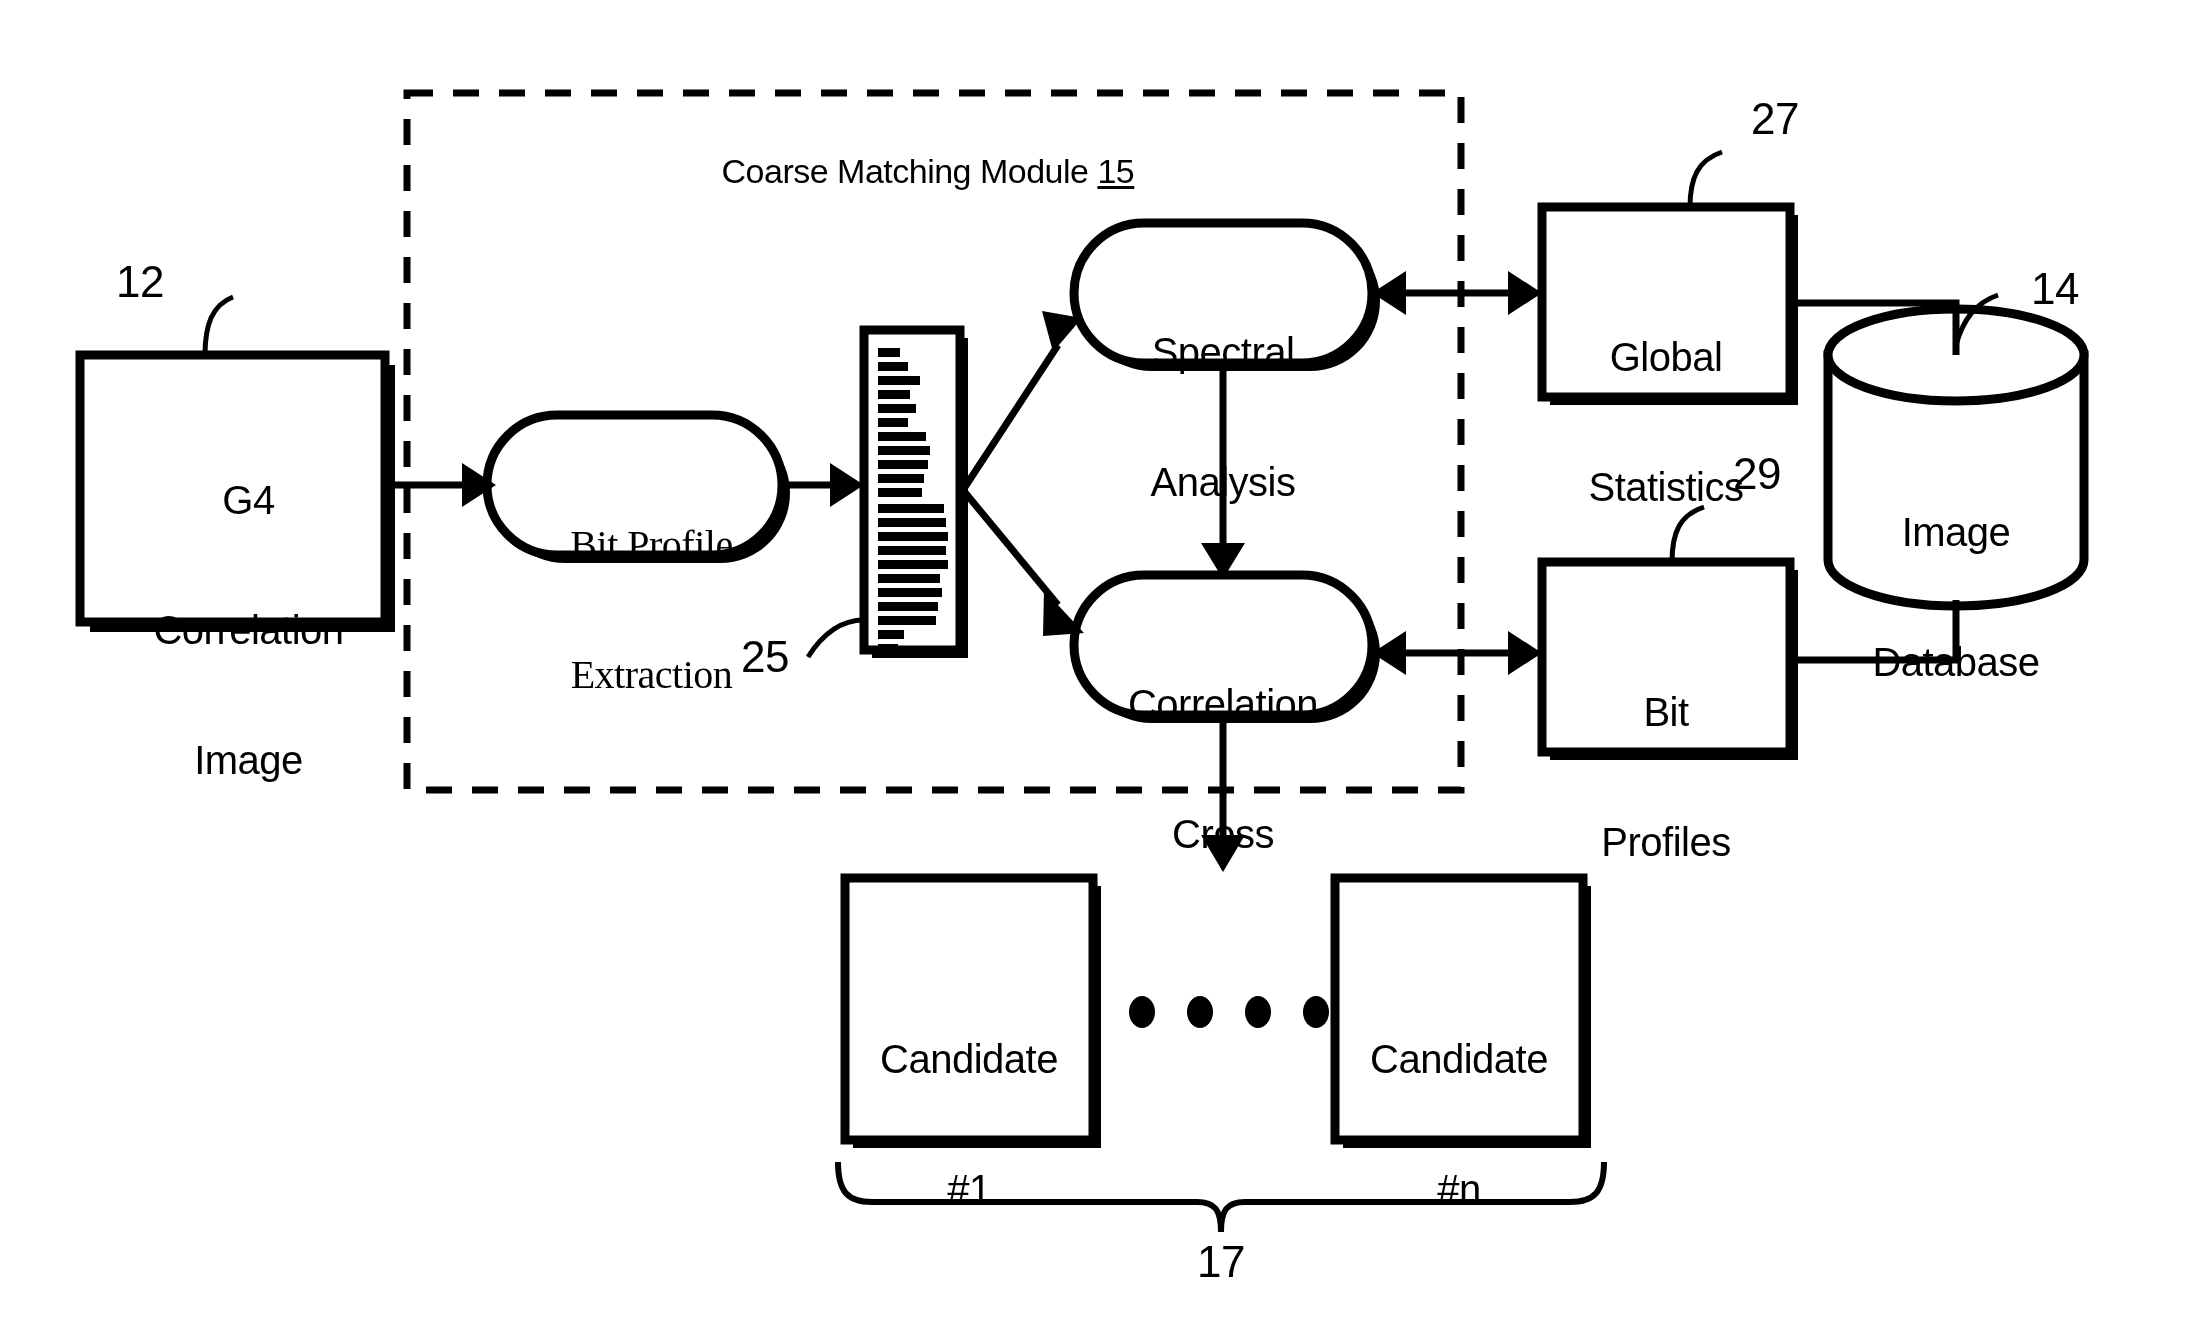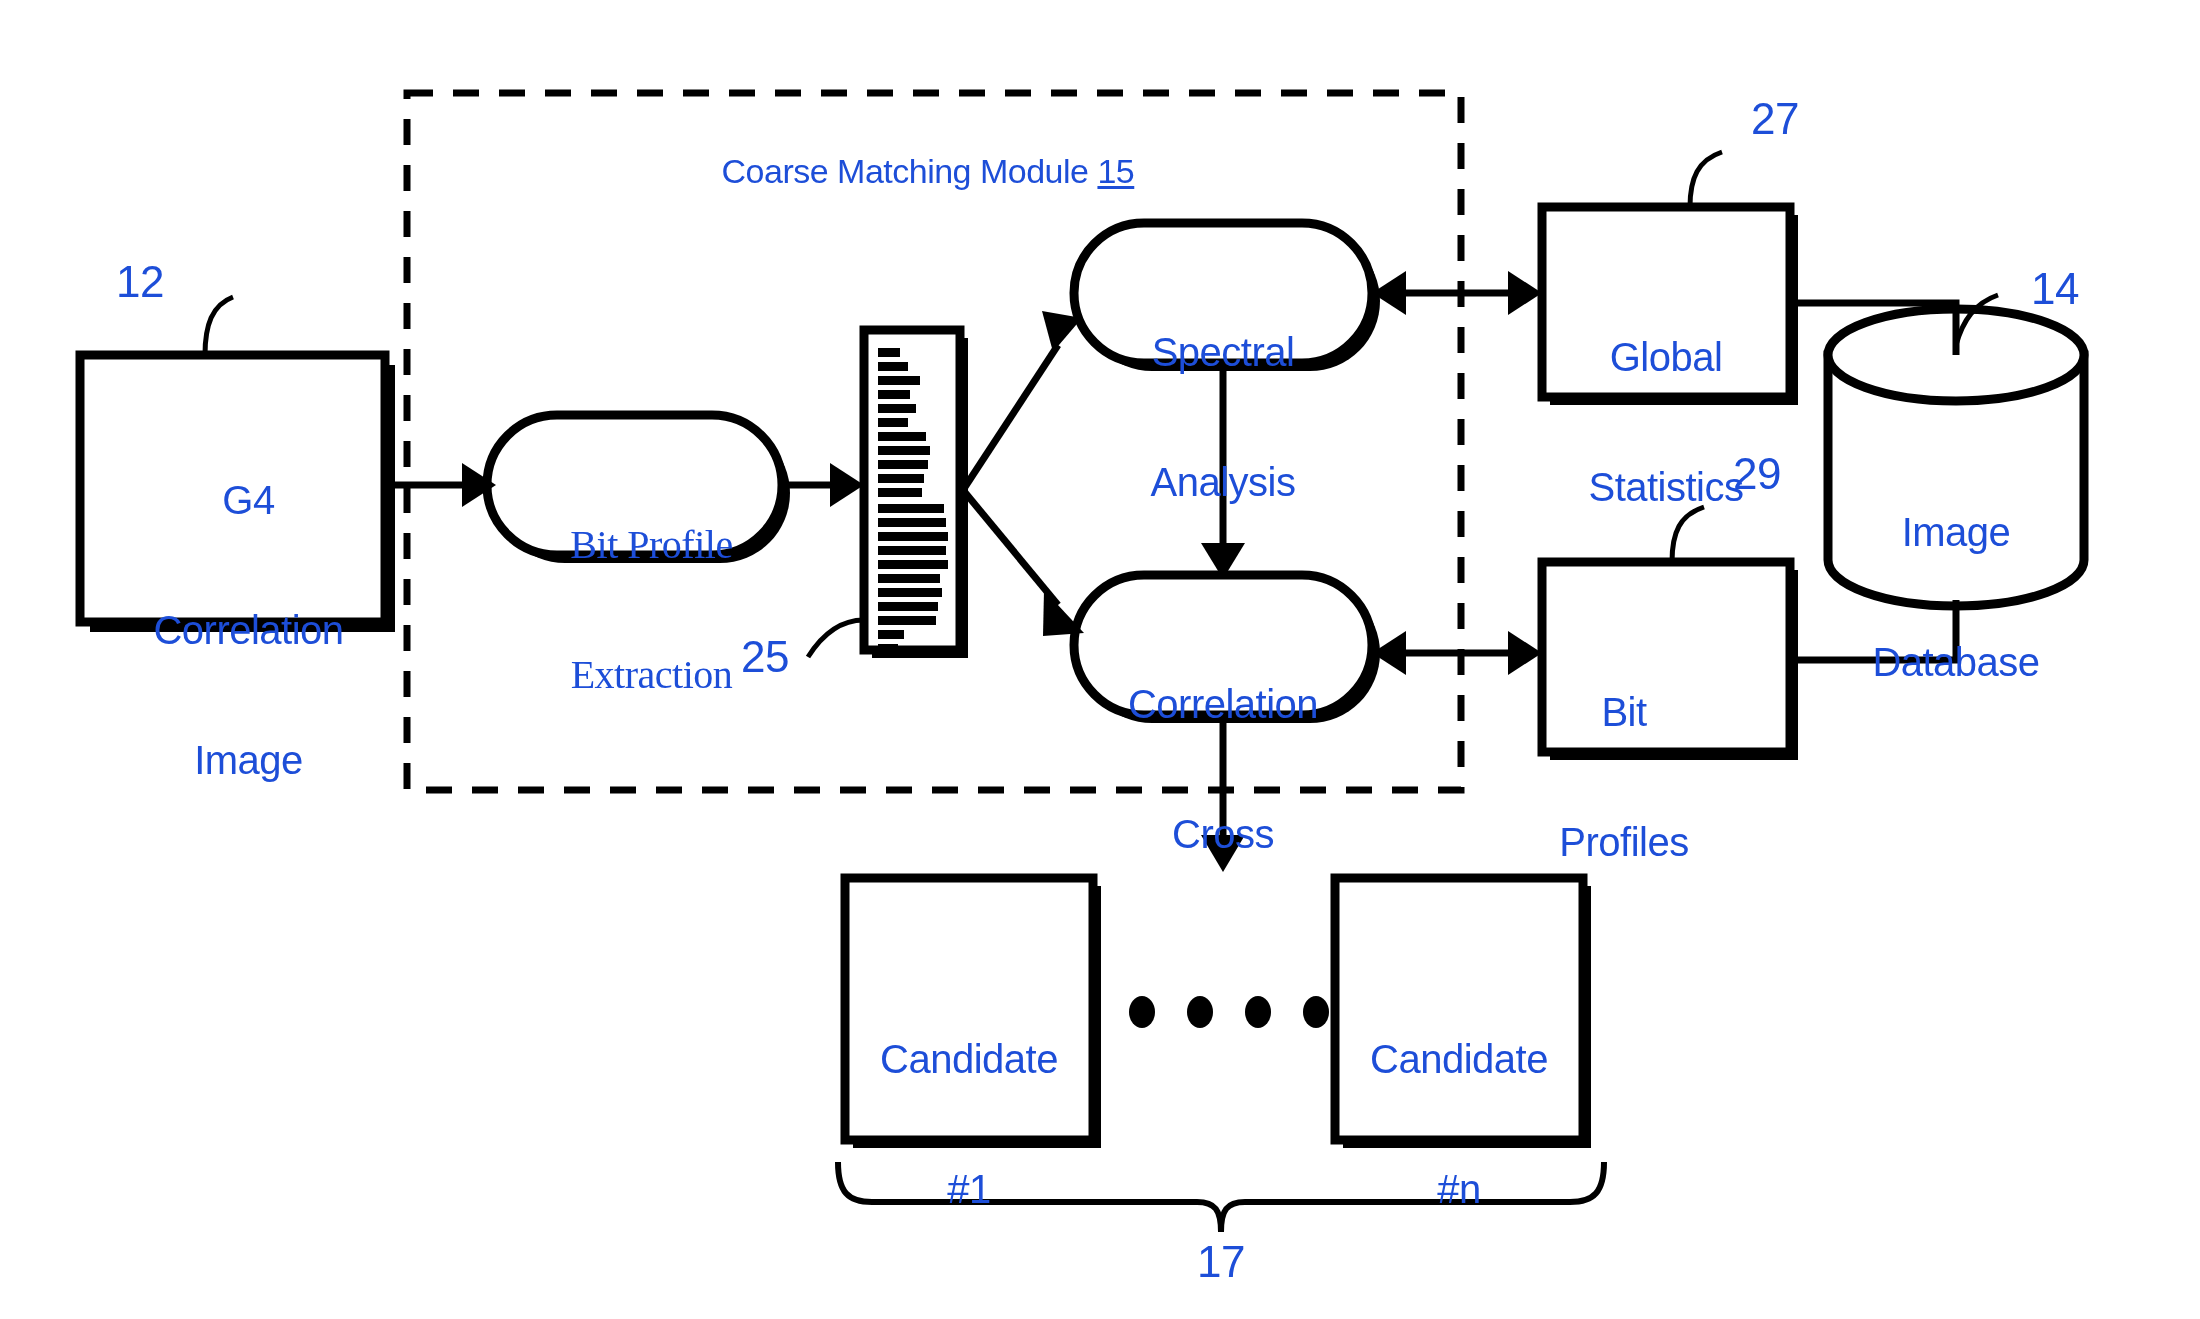--- a/index.html
+++ b/index.html
@@ -60,21 +60,21 @@
   .bitbar {
     fill: #000000;
     stroke: none;
   }
   .dot {
     fill: #000000;
     stroke: none;
   }
   .lbl {
     position: absolute;
-    color: #1d4ed8;
+    color: #000000;
     text-align: center;
     line-height: 1.08;
     white-space: pre;
     letter-spacing: -0.5px;
   }
   .node-text {
     font-size: 40px;
   }
   .ref-num {
     font-size: 44px;
@@ -228,21 +228,21 @@
     <div>Correlation</div>
     <div>Cross</div>
   </div>
 
   <div class="lbl node-text" style="left:1542px; top:250px; width:248px;">
     <div>Global</div>
     <div>Statistics</div>
   </div>
   <div class="lbl ref-num" style="left:1730px; top:95px; width:90px;">27</div>
 
-  <div class="lbl node-text" style="left:1500px; top:605px; width:248px;">
+  <div class="lbl node-text" style="left:1542px; top:605px; width:248px;">
     <div>Bit</div>
     <div>Profiles</div>
   </div>
   <div class="lbl ref-num" style="left:1712px; top:450px; width:90px;">29</div>
 
   <div class="lbl node-text" style="left:1828px; top:425px; width:256px;">
     <div>Image</div>
     <div>Database</div>
   </div>
   <div class="lbl ref-num" style="left:2010px; top:265px; width:90px;">14</div>

